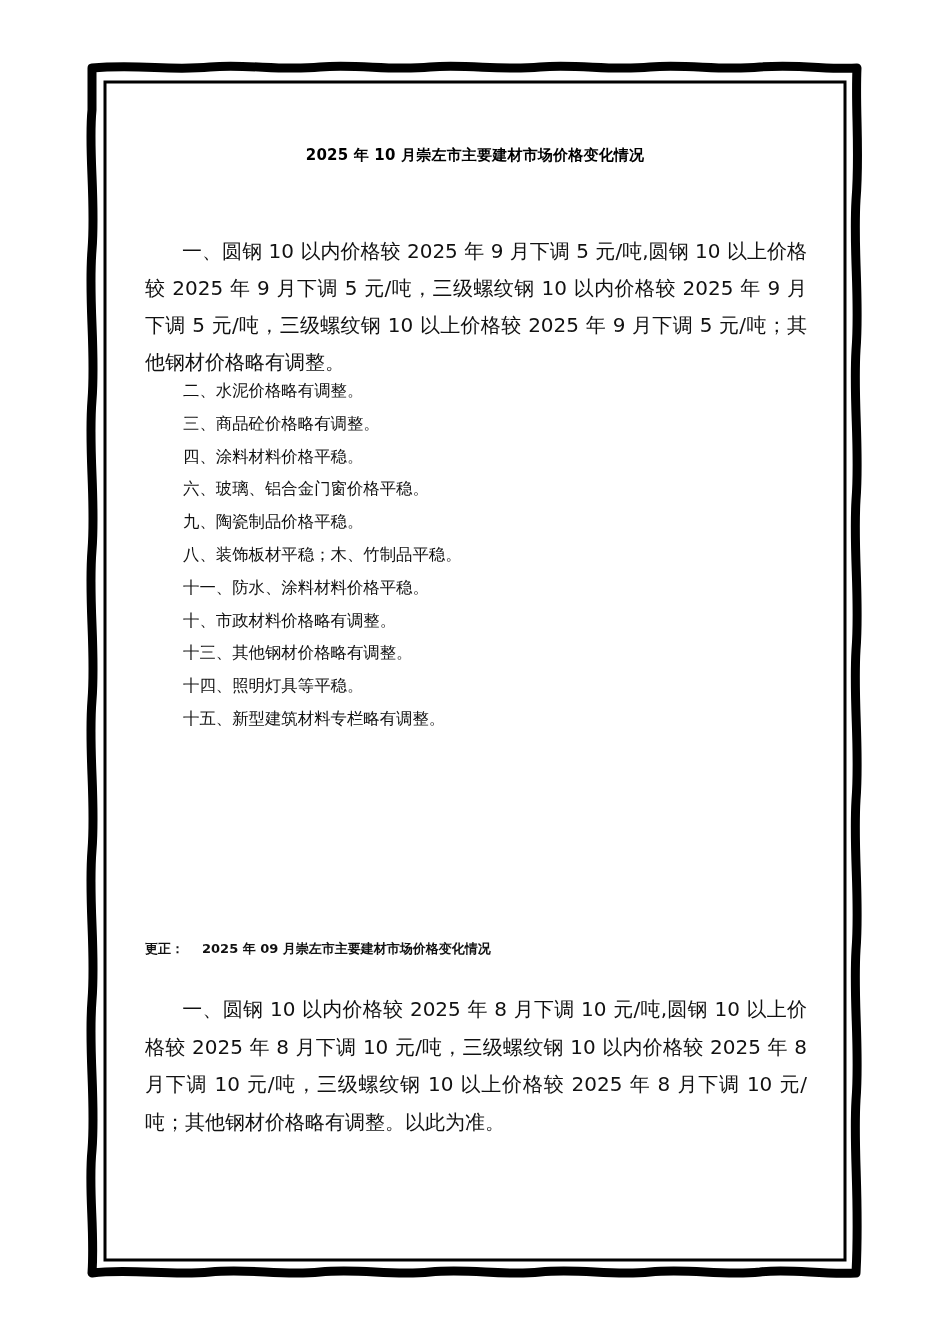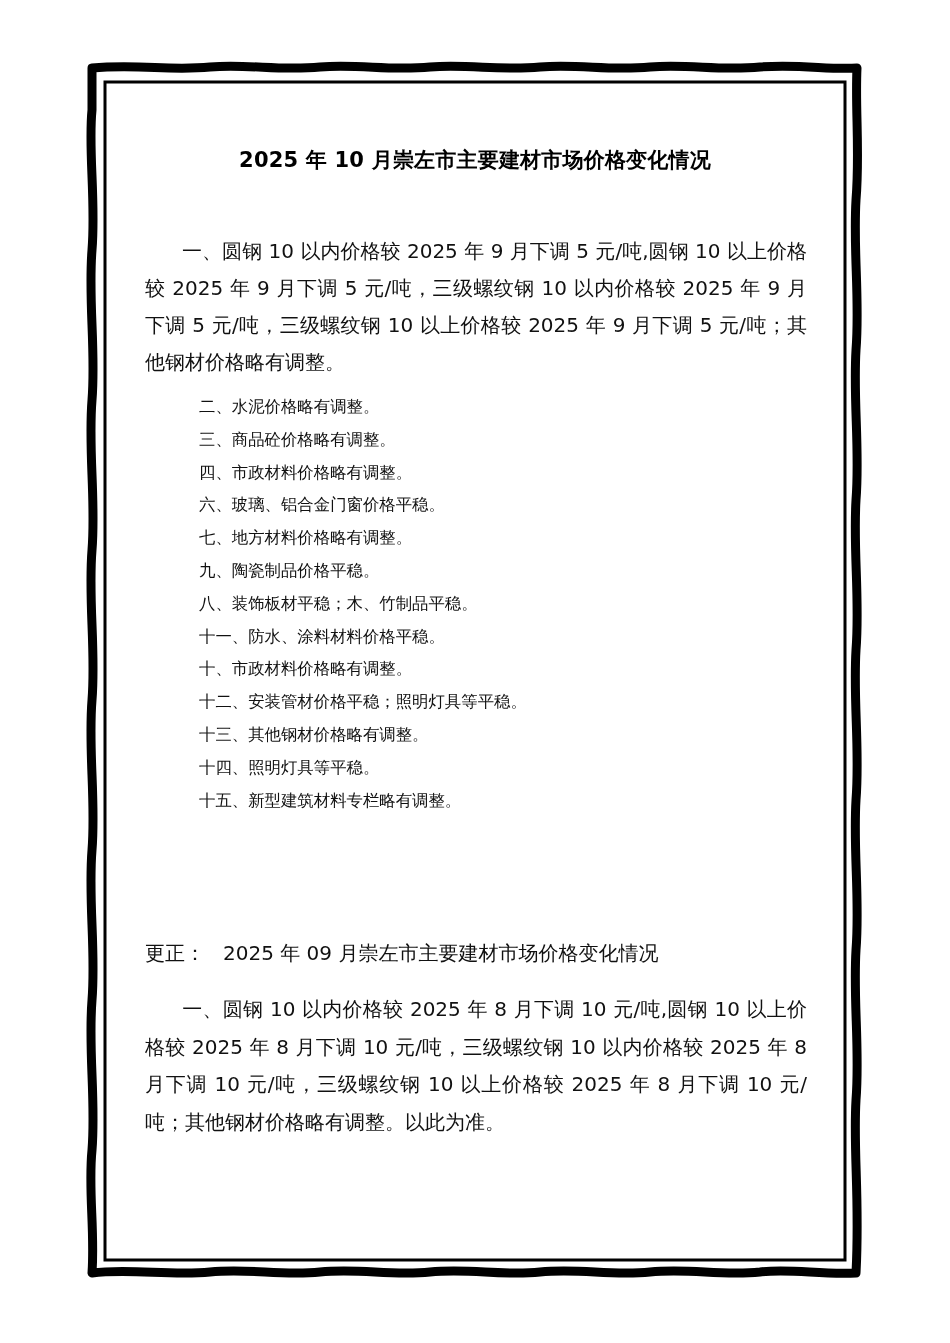--- a/index.html
+++ b/index.html
@@ -1,27 +1,27 @@
 <!DOCTYPE html>
 <html><head>
 <meta charset="utf-8">
 <style>
   html, body { margin: 0; padding: 0; background: #ffffff; }
   body { width: 950px; height: 1343px; position: relative; overflow: hidden;
          font-family: "DejaVu Sans", "Liberation Sans", sans-serif; color: #111111; }
   .frame-svg { position: absolute; left: 0; top: 0; width: 950px; height: 1343px; pointer-events: none; }
   .title { position: absolute; left: 0; width: 950px; top: 146px; text-align: center;
-           font-size: 21px; font-weight: bold; letter-spacing: 0.2px; color: #000; white-space: nowrap; }
+           font-size: 15px; font-weight: bold; letter-spacing: 0.2px; color: #000; white-space: nowrap; }
   .para { position: absolute; left: 145px; width: 662px; font-size: 20px; line-height: 37px;
           text-align: justify; text-align-last: left; color: #111; }
   .para .indent { display: inline-block; width: 37px; }
   #para1 { top: 233px; }
-  .list { position: absolute; left: 183px; top: 375px; margin: 16px; padding: 0; list-style: none; }
+  .list { position: absolute; left: 183px; top: 375px; margin: 0; padding: 0; list-style: none; }
   .list li { font-size: 16.4px; line-height: 32.8px; height: 32.8px; white-space: nowrap; color: #111; }
-  .corr-head { position: absolute; left: 145px; top: 940px; font-size: 20px; font-weight: normal; white-space: nowrap; color: #111; }
+  .corr-head { position: absolute; left: 145px; top: 940px; font-size: 13px; font-weight: bold; white-space: nowrap; color: #111; }
   .corr-head .gap { display: inline-block; width: 18px; }
   #para2 { top: 991px; line-height: 37.5px; }
 </style>
 </head>
 <body>
 
 <svg class="frame-svg" viewBox="0 0 950 1343" xmlns="http://www.w3.org/2000/svg">
 
   <path fill="none" stroke="#000" stroke-width="9" stroke-linejoin="round" d="M92,68
        C140,64 170,71 210,67 C250,64 280,71 320,67 C360,64 390,71 430,67 C470,64 500,71 540,67 C580,64 610,71 650,67 C690,64 720,71 760,67 C800,64 830,70 857,68
@@ -32,28 +32,26 @@
   <path fill="none" stroke="#000" stroke-width="3" d="M105,82 L845,82 L845,1260 L105,1260 Z"></path>
 </svg>
 
 <div class="title">2025 年 10 月崇左市主要建材市场价格变化情况</div>
 
 <div class="para" id="para1"><span class="indent"></span><span>一、圆钢 10 以内价格较 2025 年 9 月下调 5 元/吨,圆钢 10 以上价格较 2025 年 9 月下调 5 元/吨，三级螺纹钢 10 以内价格较 2025 年 9 月下调 5 元/吨，三级螺纹钢 10 以上价格较 2025 年 9 月下调 5 元/吨；其他钢材价格略有调整。</span></div>
 
 <ul class="list">
   <li>二、水泥价格略有调整。</li>
   <li>三、商品砼价格略有调整。</li>
-  <li>四、市政材料价格略有调整。</li>
+  <li>四、涂料材料价格平稳。</li>
   <li>六、玻璃、铝合金门窗价格平稳。</li>
-  <li>七、地方材料价格略有调整。</li>
   <li>九、陶瓷制品价格平稳。</li>
   <li>八、装饰板材平稳；木、竹制品平稳。</li>
   <li>十一、防水、涂料材料价格平稳。</li>
   <li>十、市政材料价格略有调整。</li>
-  <li>十二、安装管材价格平稳；照明灯具等平稳。</li>
   <li>十三、其他钢材价格略有调整。</li>
   <li>十四、照明灯具等平稳。</li>
   <li>十五、新型建筑材料专栏略有调整。</li>
 </ul>
 
 <div class="corr-head"><span>更正：</span><span class="gap"></span><span>2025 年 09 月崇左市主要建材市场价格变化情况</span></div>
 
 <div class="para" id="para2"><span class="indent"></span><span>一、圆钢 10 以内价格较 2025 年 8 月下调 10 元/吨,圆钢 10 以上价格较 2025 年 8 月下调 10 元/吨，三级螺纹钢 10 以内价格较 2025 年 8 月下调 10 元/吨，三级螺纹钢 10 以上价格较 2025 年 8 月下调 10 元/吨；其他钢材价格略有调整。以此为准。</span></div>
 
 </body></html>

